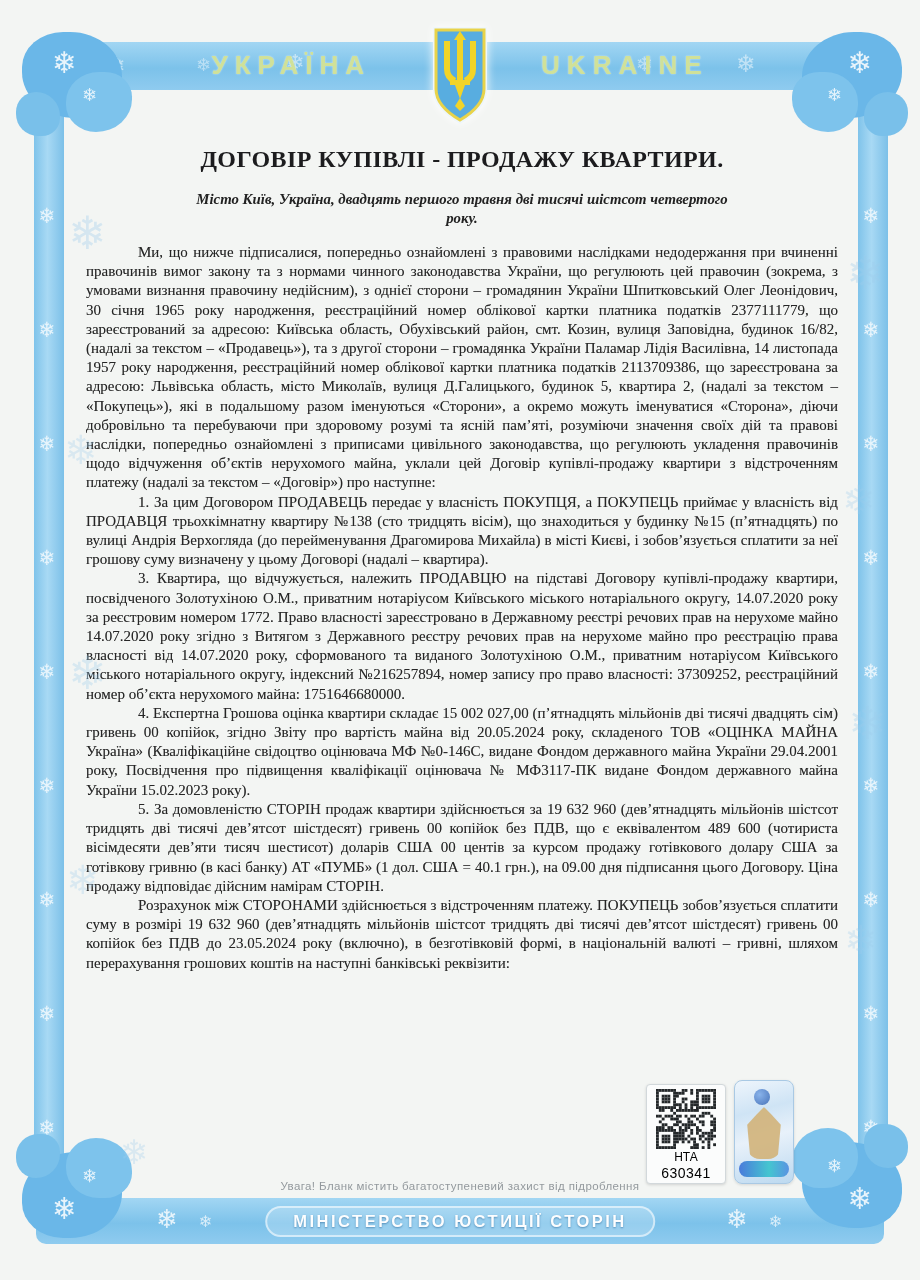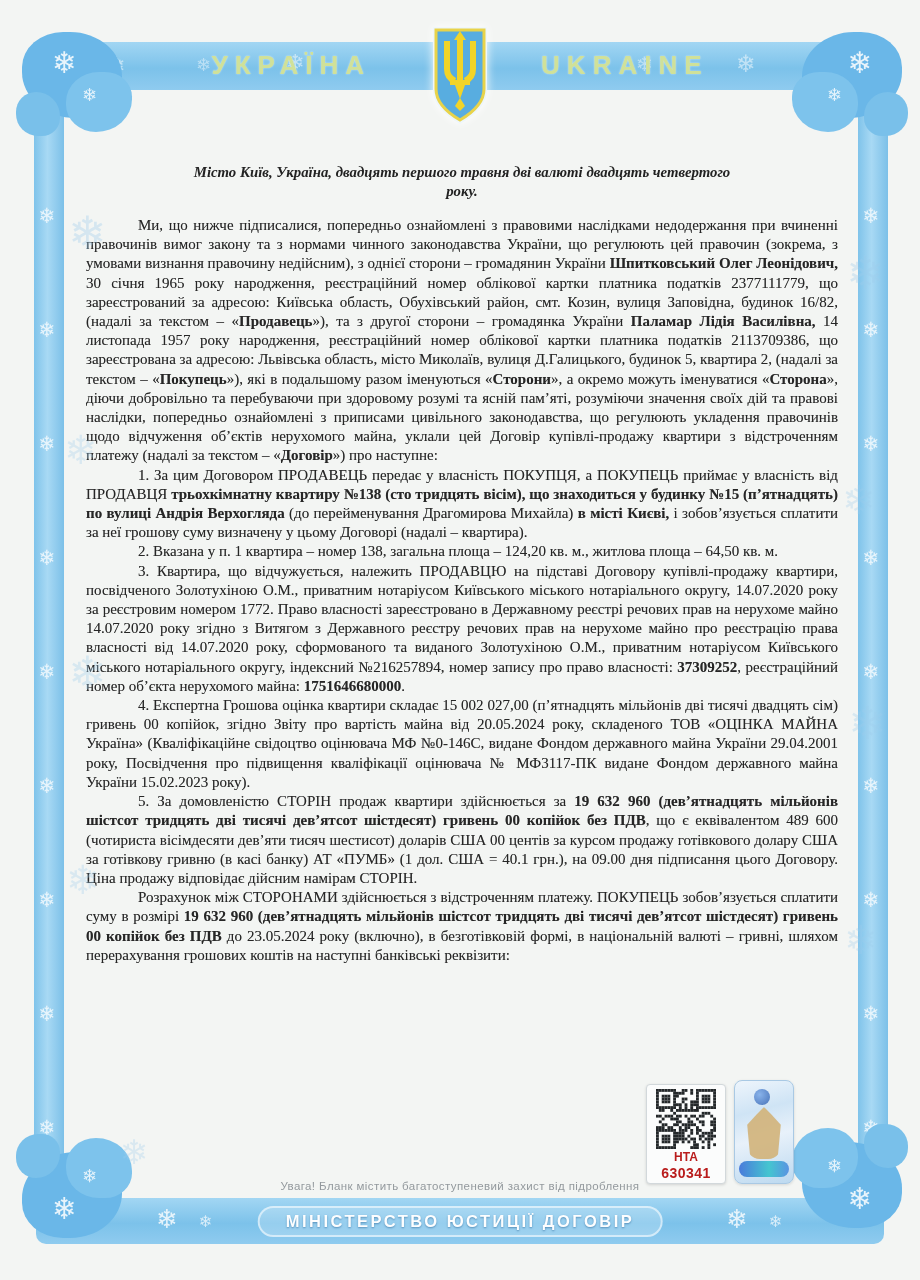--- a/index.html
+++ b/index.html
@@ -27,27 +27,27 @@
         color:rgba(209,224,148,.95);text-shadow:0 0 2px rgba(255,255,255,.6);}
   .emblem{position:absolute;left:431px;top:24px;width:58px;height:104px;
         filter:drop-shadow(0 0 5px rgba(255,255,255,.95));}
   
   .content{position:absolute;left:86px;top:146px;width:752px;}
   .title{margin:0;text-align:center;font-size:24px;font-weight:bold;letter-spacing:.4px;color:#1c1c1e;}
   .dateline{margin:17px auto 15px;max-width:540px;text-align:center;font-weight:bold;font-style:italic;
         font-size:14.8px;line-height:19px;color:#222;}
   .paras p{margin:0;text-indent:52px;text-align:justify;font-size:15px;line-height:19.2px;
         text-shadow:0 0 .5px rgba(40,40,40,.35);}
-  .b{font-weight:bold;} .i{font-style:italic;}
+  .b{font-weight:normal;} .i{font-style:italic;}
   
   .qr-sticker{position:absolute;left:646px;top:1084px;width:80px;height:100px;background:#fbfcfc;
         border:1px solid #d2d8db;border-radius:4px;box-shadow:0 1px 3px rgba(0,0,0,.14);
         display:flex;flex-direction:column;align-items:center;padding-top:4px;box-sizing:border-box;}
   .qr-sticker svg{display:block;}
-  .stamp-series,.stamp-number{font-family:"Liberation Sans",sans-serif;font-weight:bold;color:#b91c1c;line-height:1.15;}
+  .stamp-series,.stamp-number{font-family:"Liberation Sans",sans-serif;font-weight:normal;color:#000000;line-height:1.15;}
   .stamp-series{font-size:12px;margin-top:2px;} .stamp-number{font-size:14px;letter-spacing:.5px;}
   .holo{position:absolute;left:734px;top:1080px;width:58px;height:102px;border-radius:8px;overflow:hidden;
         background:linear-gradient(165deg,#eef5fc 0%,#cfe4f5 30%,#e8f1fa 55%,#bcd9f0 100%);
         border:1px solid #a9c9e4;box-shadow:0 1px 3px rgba(0,0,0,.12);}
   .holo-dot{position:absolute;left:19px;top:8px;width:16px;height:16px;border-radius:50%;
         background:radial-gradient(circle at 35% 35%,#7aa9e8,#2f5fae);opacity:.85;}
   .holo-figure{position:absolute;left:9px;top:26px;width:40px;height:52px;background:#d2b279;opacity:.9;
         border-radius:45% 55% 40% 40%;clip-path:polygon(50% 0,68% 14%,92% 34%,84% 100%,16% 100%,8% 34%,32% 14%);}
   .holo-bar{position:absolute;left:4px;bottom:6px;width:50px;height:16px;border-radius:8px;
         background:linear-gradient(90deg,#3a6fd8,#35c2cc 60%,#4d8be0);opacity:.9;}
@@ -67,21 +67,21 @@
 
   <div class="band band-top" id="bandTop">
       <span class="flake" style="left: 70px; top: 12px; font-size: 24px; opacity: 0.5;">❄</span>
       <span class="flake" style="left: 160px; top: 14px; font-size: 18px; opacity: 0.45;">❄</span>
       <span class="flake" style="left: 250px; top: 10px; font-size: 22px; opacity: 0.5;">❄</span>
       <span class="flake" style="left: 600px; top: 12px; font-size: 20px; opacity: 0.45;">❄</span>
       <span class="flake" style="left: 700px; top: 10px; font-size: 24px; opacity: 0.5;">❄</span>
       <span class="flake" style="left: 790px; top: 14px; font-size: 18px; opacity: 0.45;">❄</span>
     </div>
   <div class="band band-bottom" id="bandBottom">
-    <div class="ministry-pill">МІНІСТЕРСТВО ЮСТИЦІЇ ДОГОВІР</div>
+    <div class="ministry-pill">МІНІСТЕРСТВО ЮСТИЦІЇ СТОРІН</div>
   <span class="flake" style="left: 120px; top: 8px; font-size: 26px; opacity: 0.8;">❄</span>
       <span class="flake" style="left: 163px; top: 16px; font-size: 16px; opacity: 0.7;">❄</span>
       <span class="flake" style="left: 690px; top: 8px; font-size: 26px; opacity: 0.8;">❄</span>
       <span class="flake" style="left: 733px; top: 16px; font-size: 16px; opacity: 0.7;">❄</span>
     </div>
   <div class="band-left band" id="bandLeft">
       <span class="flake" style="left: 4px; top: 28px; font-size: 21px; opacity: 0.75;">❄</span>
       <span class="flake" style="left: 4px; top: 142px; font-size: 21px; opacity: 0.75;">❄</span>
       <span class="flake" style="left: 4px; top: 256px; font-size: 21px; opacity: 0.75;">❄</span>
       <span class="flake" style="left: 4px; top: 370px; font-size: 21px; opacity: 0.75;">❄</span>
@@ -146,25 +146,25 @@
       <path d="M29,7 l6,9 h-12 z"></path>
       <path d="M13,17 h6 v28 q0,6 6,9 l-2,6 q-10,-4 -10,-15 z"></path>
       <path d="M45,17 h-6 v28 q0,6 -6,9 l2,6 q10,-4 10,-15 z"></path>
       <path d="M19,56 h20 v5 h-20 z"></path>
       <path d="M24,61 h10 l-5,14 z"></path>
       <path d="M29,74 l5,8 -5,5 -5,-5 z"></path>
     </g>
   </svg>
 
   <div class="content">
-    <div class="dateline">Місто Київ, Україна, двадцять першого травня дві валюті двадцять четвертого року.</div>
+    <h1 class="title">ДОГОВІР КУПІВЛІ - ПРОДАЖУ КВАРТИРИ.</h1>
+    <div class="dateline">Місто Київ, Україна, двадцять першого травня дві тисячі шістсот четвертого року.</div>
     <div class="paras" id="paras">
         <p><span>Ми, що нижче підписалися, попередньо ознайомлені з правовими наслідками недодержання при вчиненні правочинів вимог закону та з нормами чинного законодавства України, що регулюють цей правочин (зокрема, з умовами визнання правочину недійсним), з однієї сторони – громадянин України </span><span class="b">Шпитковський Олег Леонідович,</span><span> 30 січня 1965 року народження, реєстраційний номер облікової картки платника податків 2377111779, що зареєстрований за адресою: Київська область, Обухівський район, смт. Козин, вулиця Заповідна, будинок 16/82, (надалі за текстом – «</span><span class="b">Продавець</span><span>»), та з другої сторони –  громадянка України </span><span class="b">Паламар Лідія Василівна,</span><span> 14 листопада 1957 року народження, реєстраційний номер облікової картки платника податків 2113709386, що зареєстрована за адресою: Львівська область, місто Миколаїв, вулиця Д.Галицького, будинок 5, квартира 2, (надалі за текстом – «</span><span class="b">Покупець</span><span>»), які в подальшому разом іменуються «</span><span class="b">Сторони</span><span>», а окремо можуть іменуватися «</span><span class="b">Сторона</span><span>», діючи добровільно та перебуваючи при здоровому розумі та ясній пам’яті, розуміючи значення своїх дій та правові наслідки, попередньо ознайомлені з приписами цивільного законодавства, що регулюють укладення правочинів щодо відчуження об’єктів нерухомого майна, уклали цей Договір купівлі-продажу квартири з відстроченням платежу (надалі за текстом – «</span><span class="b">Договір</span><span>») про наступне:</span></p>
         <p><span>1. За цим Договором ПРОДАВЕЦЬ передає у власність ПОКУПЦЯ, а ПОКУПЕЦЬ приймає у власність від ПРОДАВЦЯ </span><span class="b">трьохкімнатну квартиру №138 (сто тридцять вісім), що знаходиться у будинку №15 (п’ятнадцять) по вулиці Андрія Верхогляда </span><span>(до перейменування Драгомирова Михайла) </span><span class="b">в місті Києві, </span><span>і зобов’язується сплатити за неї грошову суму визначену у цьому Договорі (надалі – квартира).</span></p>
-        <p><span>2. Вказана у п. 1 квартира – номер 138, загальна площа – 124,20 кв. м., житлова площа – 64,50 кв. м.</span></p>
         <p><span>3. Квартира, що відчужується, належить ПРОДАВЦЮ на підставі Договору купівлі-продажу квартири, посвідченого Золотухіною О.М., приватним нотаріусом Київського міського нотаріального округу, 14.07.2020 року за реєстровим номером 1772. Право власності зареєстровано в Державному реєстрі речових прав на нерухоме майно 14.07.2020 року згідно з Витягом з Державного реєстру речових прав на нерухоме майно про реєстрацію права власності від 14.07.2020 року, сформованого та виданого Золотухіною О.М., приватним нотаріусом Київського міського нотаріального округу, індексний №216257894, номер запису про право власності: </span><span class="b">37309252</span><span>, реєстраційний номер об’єкта нерухомого майна: </span><span class="b">1751646680000</span><span>.</span></p>
         <p><span>4. Експертна Грошова оцінка квартири складає 15 002 027,00 (п’ятнадцять мільйонів дві тисячі двадцять сім) гривень 00 копійок, згідно Звіту про вартість майна від 20.05.2024 року, складеного ТОВ «ОЦІНКА МАЙНА Україна» (Кваліфікаційне свідоцтво оцінювача МФ №0-146С, видане Фондом державного майна України 29.04.2001 року, Посвідчення про підвищення кваліфікації оцінювача № МФ3117-ПК видане Фондом державного майна України 15.02.2023 року).</span></p>
         <p><span>5. За домовленістю СТОРІН продаж квартири здійснюється за </span><span class="b">19 632 960 (дев’ятнадцять мільйонів шістсот тридцять дві тисячі дев’ятсот шістдесят) гривень 00 копійок без ПДВ</span><span>, що є еквівалентом 489 600 (чотириста вісімдесяти дев’яти тисяч шестисот) доларів США 00 центів за курсом продажу готівкового долару США за готівкову гривню (в касі банку) АТ «ПУМБ» (1 дол. США = 40.1 грн.), на 09.00 дня підписання цього Договору. Ціна продажу відповідає дійсним намірам СТОРІН.</span></p>
         <p><span>Розрахунок між СТОРОНАМИ здійснюється з відстроченням платежу. ПОКУПЕЦЬ зобов’язується сплатити суму в розмірі </span><span class="b">19 632 960 (дев’ятнадцять мільйонів шістсот тридцять дві тисячі дев’ятсот шістдесят) гривень 00 копійок без ПДВ</span><span> до 23.05.2024 року (включно), в безготівковій формі, в національній валюті – гривні, шляхом перерахування грошових коштів на наступні банківські реквізити:</span></p>
       </div>
   </div>
 
   <div class="qr-sticker">
     <svg id="qr" width="60" height="60" viewBox="0 0 63 63" fill="#24282a">
         <rect x="0" y="0" width="3" height="3"></rect>

